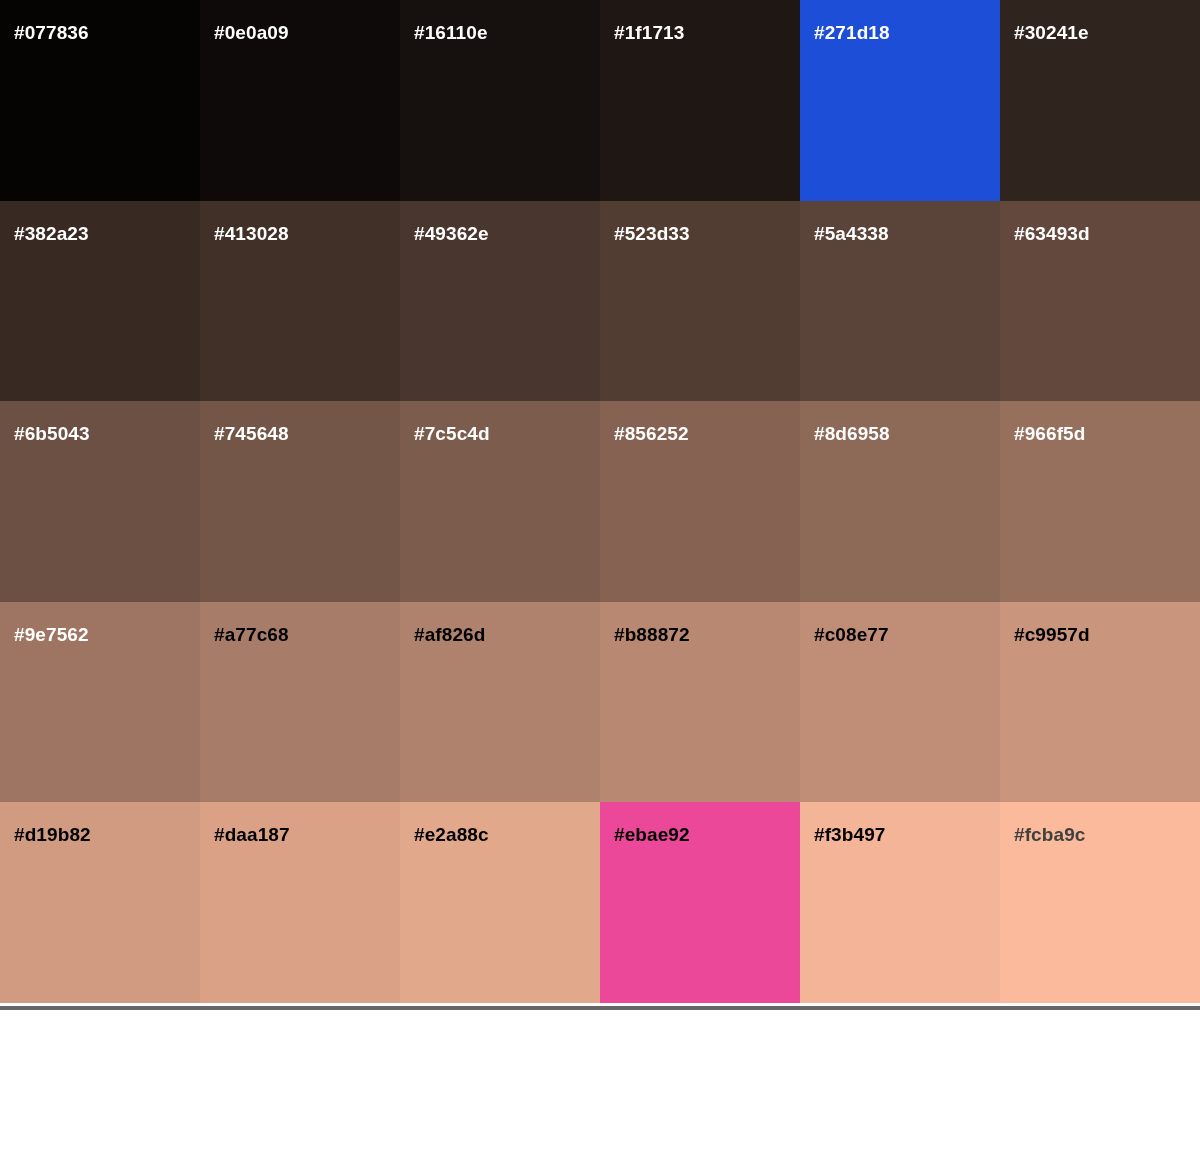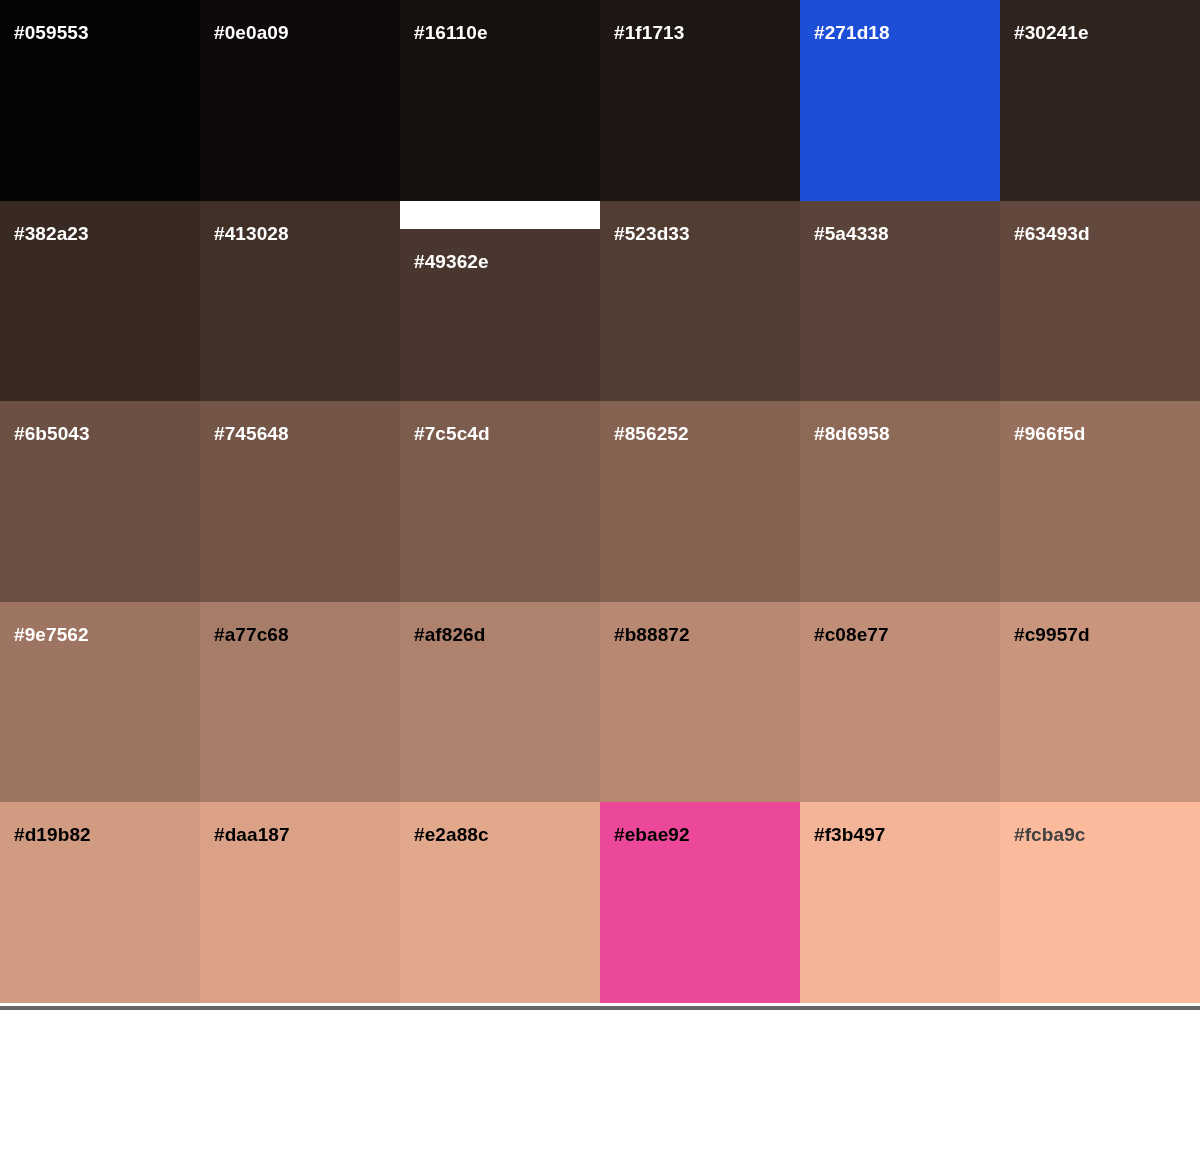--- a/index.html
+++ b/index.html
@@ -68,21 +68,21 @@
     background: #ffffff;
   }
 </style>
 </head>
 <body>
 
 <div id="app">
 
   <div class="palette-grid">
       <div class="swatch" style="background: rgb(5, 4, 3);">
-        <span class="swatch-label" style="color: rgb(255, 255, 255);">#059553</span>
+        <span class="swatch-label" style="color: rgb(255, 255, 255);">#077836</span>
       </div>
       <div class="swatch" style="background: rgb(14, 10, 9);">
         <span class="swatch-label" style="color: rgb(255, 255, 255);">#0e0a09</span>
       </div>
       <div class="swatch" style="background: rgb(22, 17, 14);">
         <span class="swatch-label" style="color: rgb(255, 255, 255);">#16110e</span>
       </div>
       <div class="swatch" style="background: rgb(31, 23, 19);">
         <span class="swatch-label" style="color: rgb(255, 255, 255);">#1f1713</span>
       </div>
@@ -91,21 +91,21 @@
       </div>
       <div class="swatch" style="background: rgb(48, 36, 30);">
         <span class="swatch-label" style="color: rgb(255, 255, 255);">#30241e</span>
       </div>
       <div class="swatch" style="background: rgb(56, 42, 35);">
         <span class="swatch-label" style="color: rgb(255, 255, 255);">#382a23</span>
       </div>
       <div class="swatch" style="background: rgb(65, 48, 40);">
         <span class="swatch-label" style="color: rgb(255, 255, 255);">#413028</span>
       </div>
-      <div class="swatch" style="background: rgb(73, 54, 46); margin-top: 28px;">
+      <div class="swatch" style="background: rgb(73, 54, 46);">
         <span class="swatch-label" style="color: rgb(255, 255, 255);">#49362e</span>
       </div>
       <div class="swatch" style="background: rgb(82, 61, 51);">
         <span class="swatch-label" style="color: rgb(255, 255, 255);">#523d33</span>
       </div>
       <div class="swatch" style="background: rgb(90, 67, 56);">
         <span class="swatch-label" style="color: rgb(255, 255, 255);">#5a4338</span>
       </div>
       <div class="swatch" style="background: rgb(99, 73, 61);">
         <span class="swatch-label" style="color: rgb(255, 255, 255);">#63493d</span>

